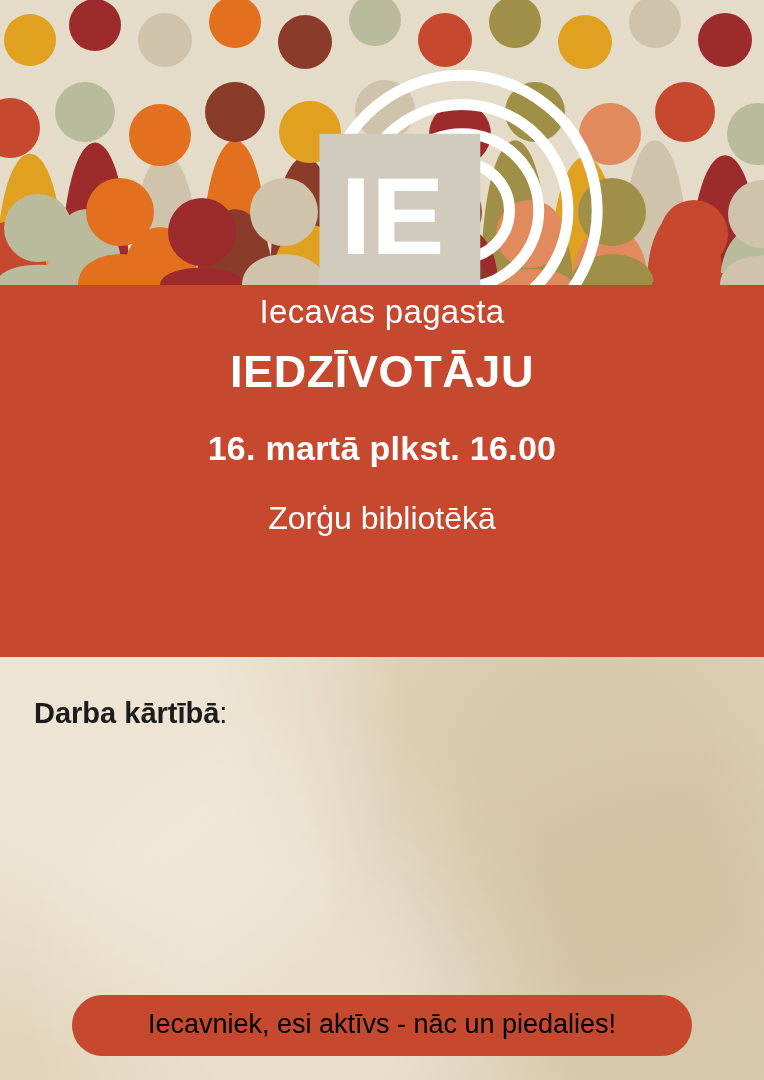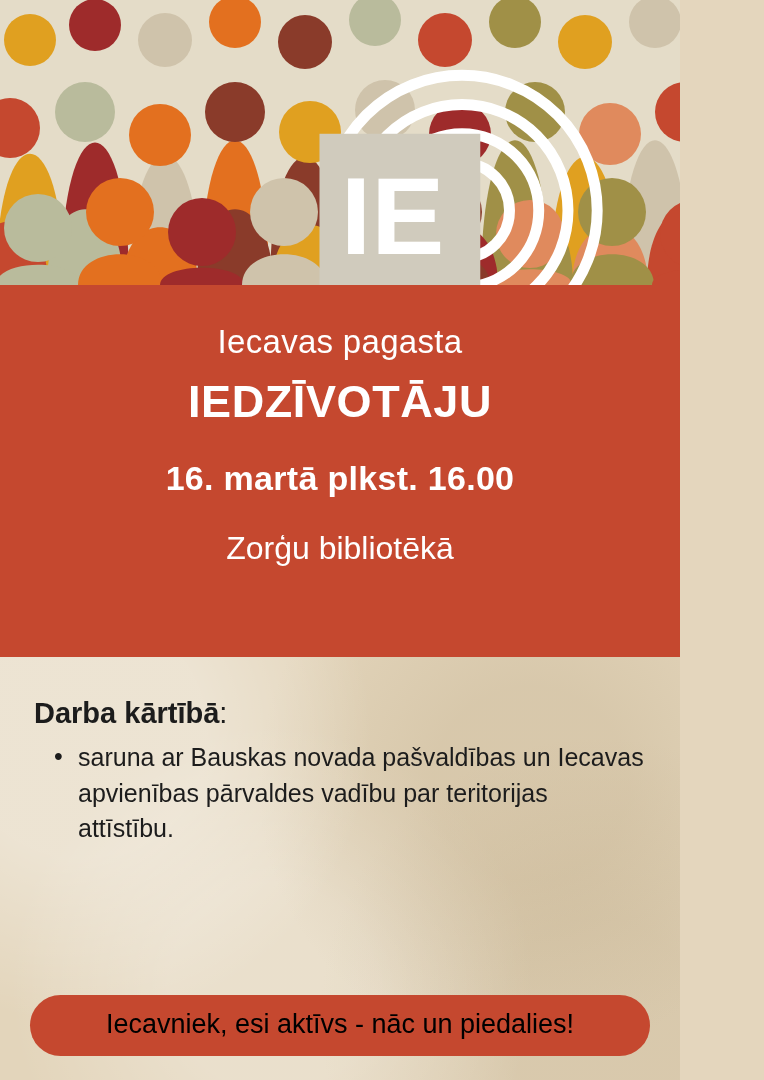--- a/index.html
+++ b/index.html
@@ -8,21 +8,21 @@
   }
   body {
     width: 764px;
     height: 1080px;
     font-family: "Liberation Sans", sans-serif;
     background: #e4d6bd;
     overflow: hidden;
   }
   .poster {
     position: relative;
-    width: 680px;
+    width: 764px;
     height: 1080px;
     overflow: hidden;
   }
 
   
   .crowd {
     position: relative;
     width: 764px;
     height: 285px;
     background: #e9e0cf;
@@ -40,21 +40,21 @@
     width: 78px;
     height: 78px;
     z-index: 5;
   }
 
   
   .banner {
     background: #c5482f;
     color: #ffffff;
     text-align: center;
-    padding: 38px 30px 34px 30px;
+    padding: 8px 30px 34px 30px;
     box-sizing: border-box;
     height: 372px;
   }
   .banner-line1 {
     font-size: 33px;
     font-weight: 400;
     letter-spacing: 0.3px;
     line-height: 1.15;
     margin-bottom: 12px;
   }
@@ -315,23 +315,20 @@
     <div class="banner-date">16. martā plkst. 16.00</div>
     <div class="banner-place">Zorģu bibliotēkā</div>
   </div>
 
   <div class="body-area">
     <div class="agenda-heading">
       <span>Darba kārtībā</span><span class="colon">:</span>
     </div>
 
     <ul class="agenda-list">
-      <li>
-        <span>saruna ar Bauskas novada pašvaldības un Iecavas apvienības pārvaldes vadību par teritorijas attīstību.</span>
-      </li>
     </ul>
 
     <div class="cta-wrap">
       <button class="cta">Iecavniek, esi aktīvs - nāc un piedalies!</button>
     </div>
   </div>
 
 </div>
 
 </body></html>

